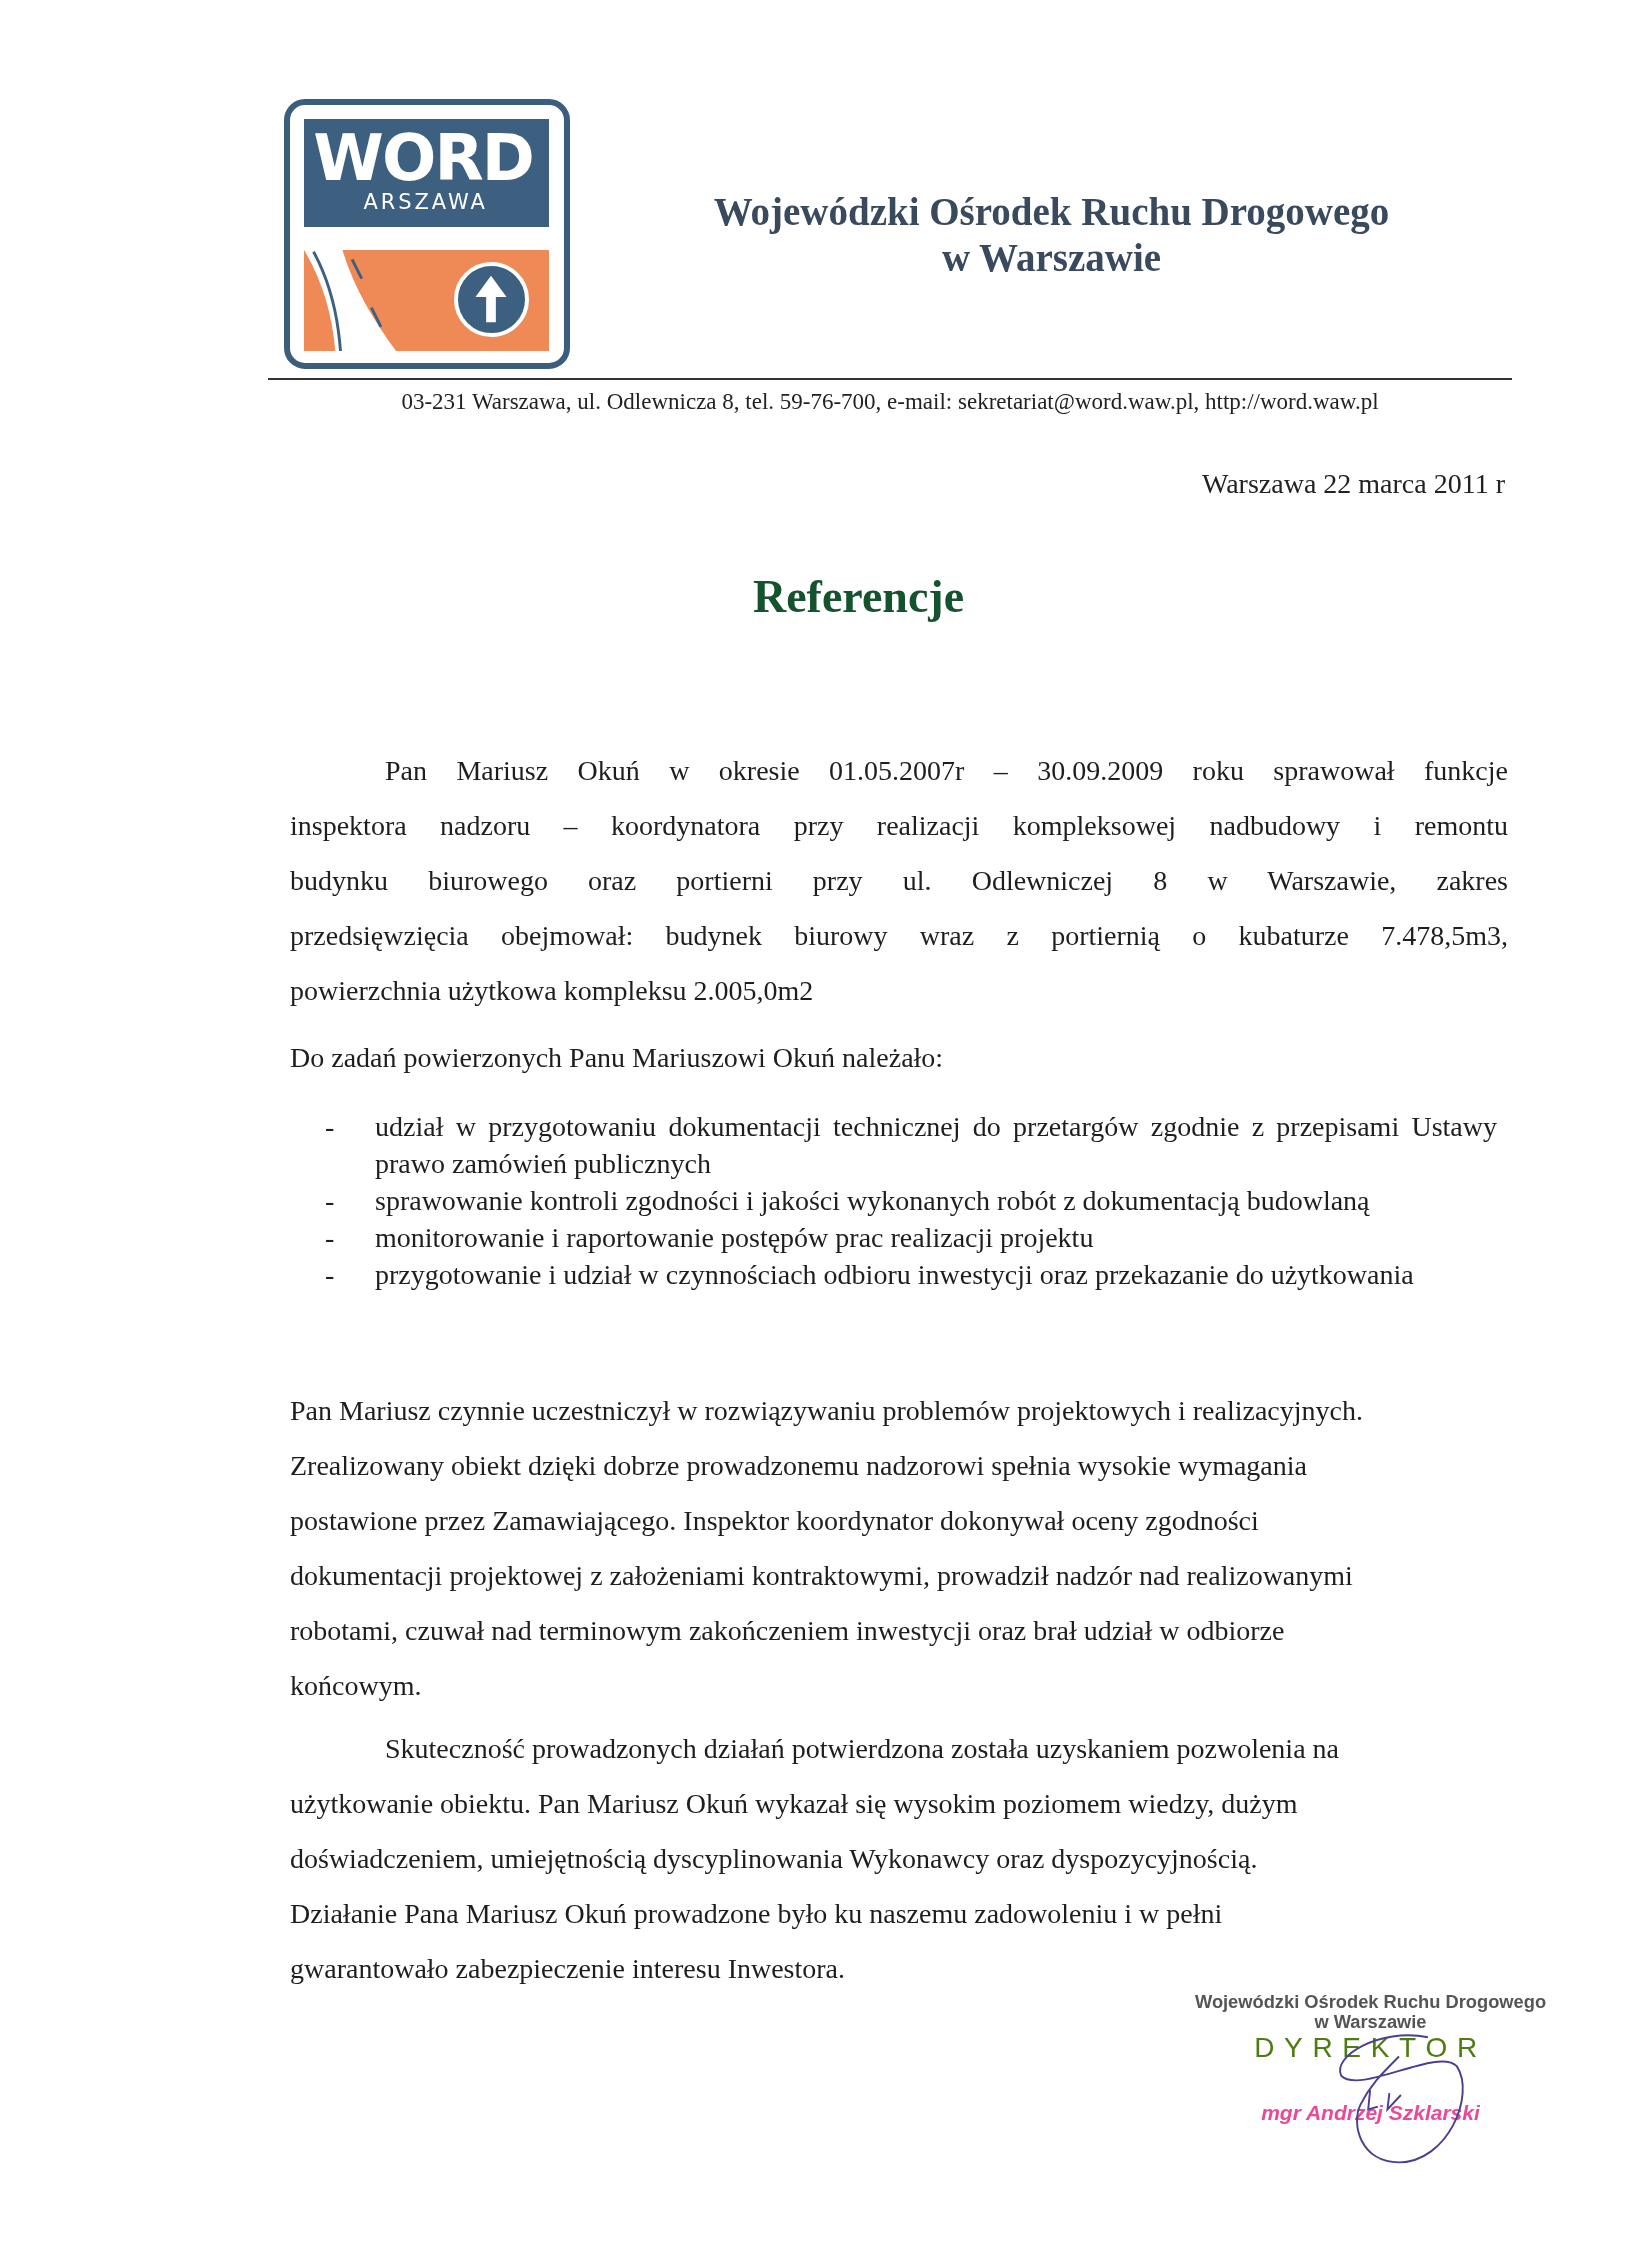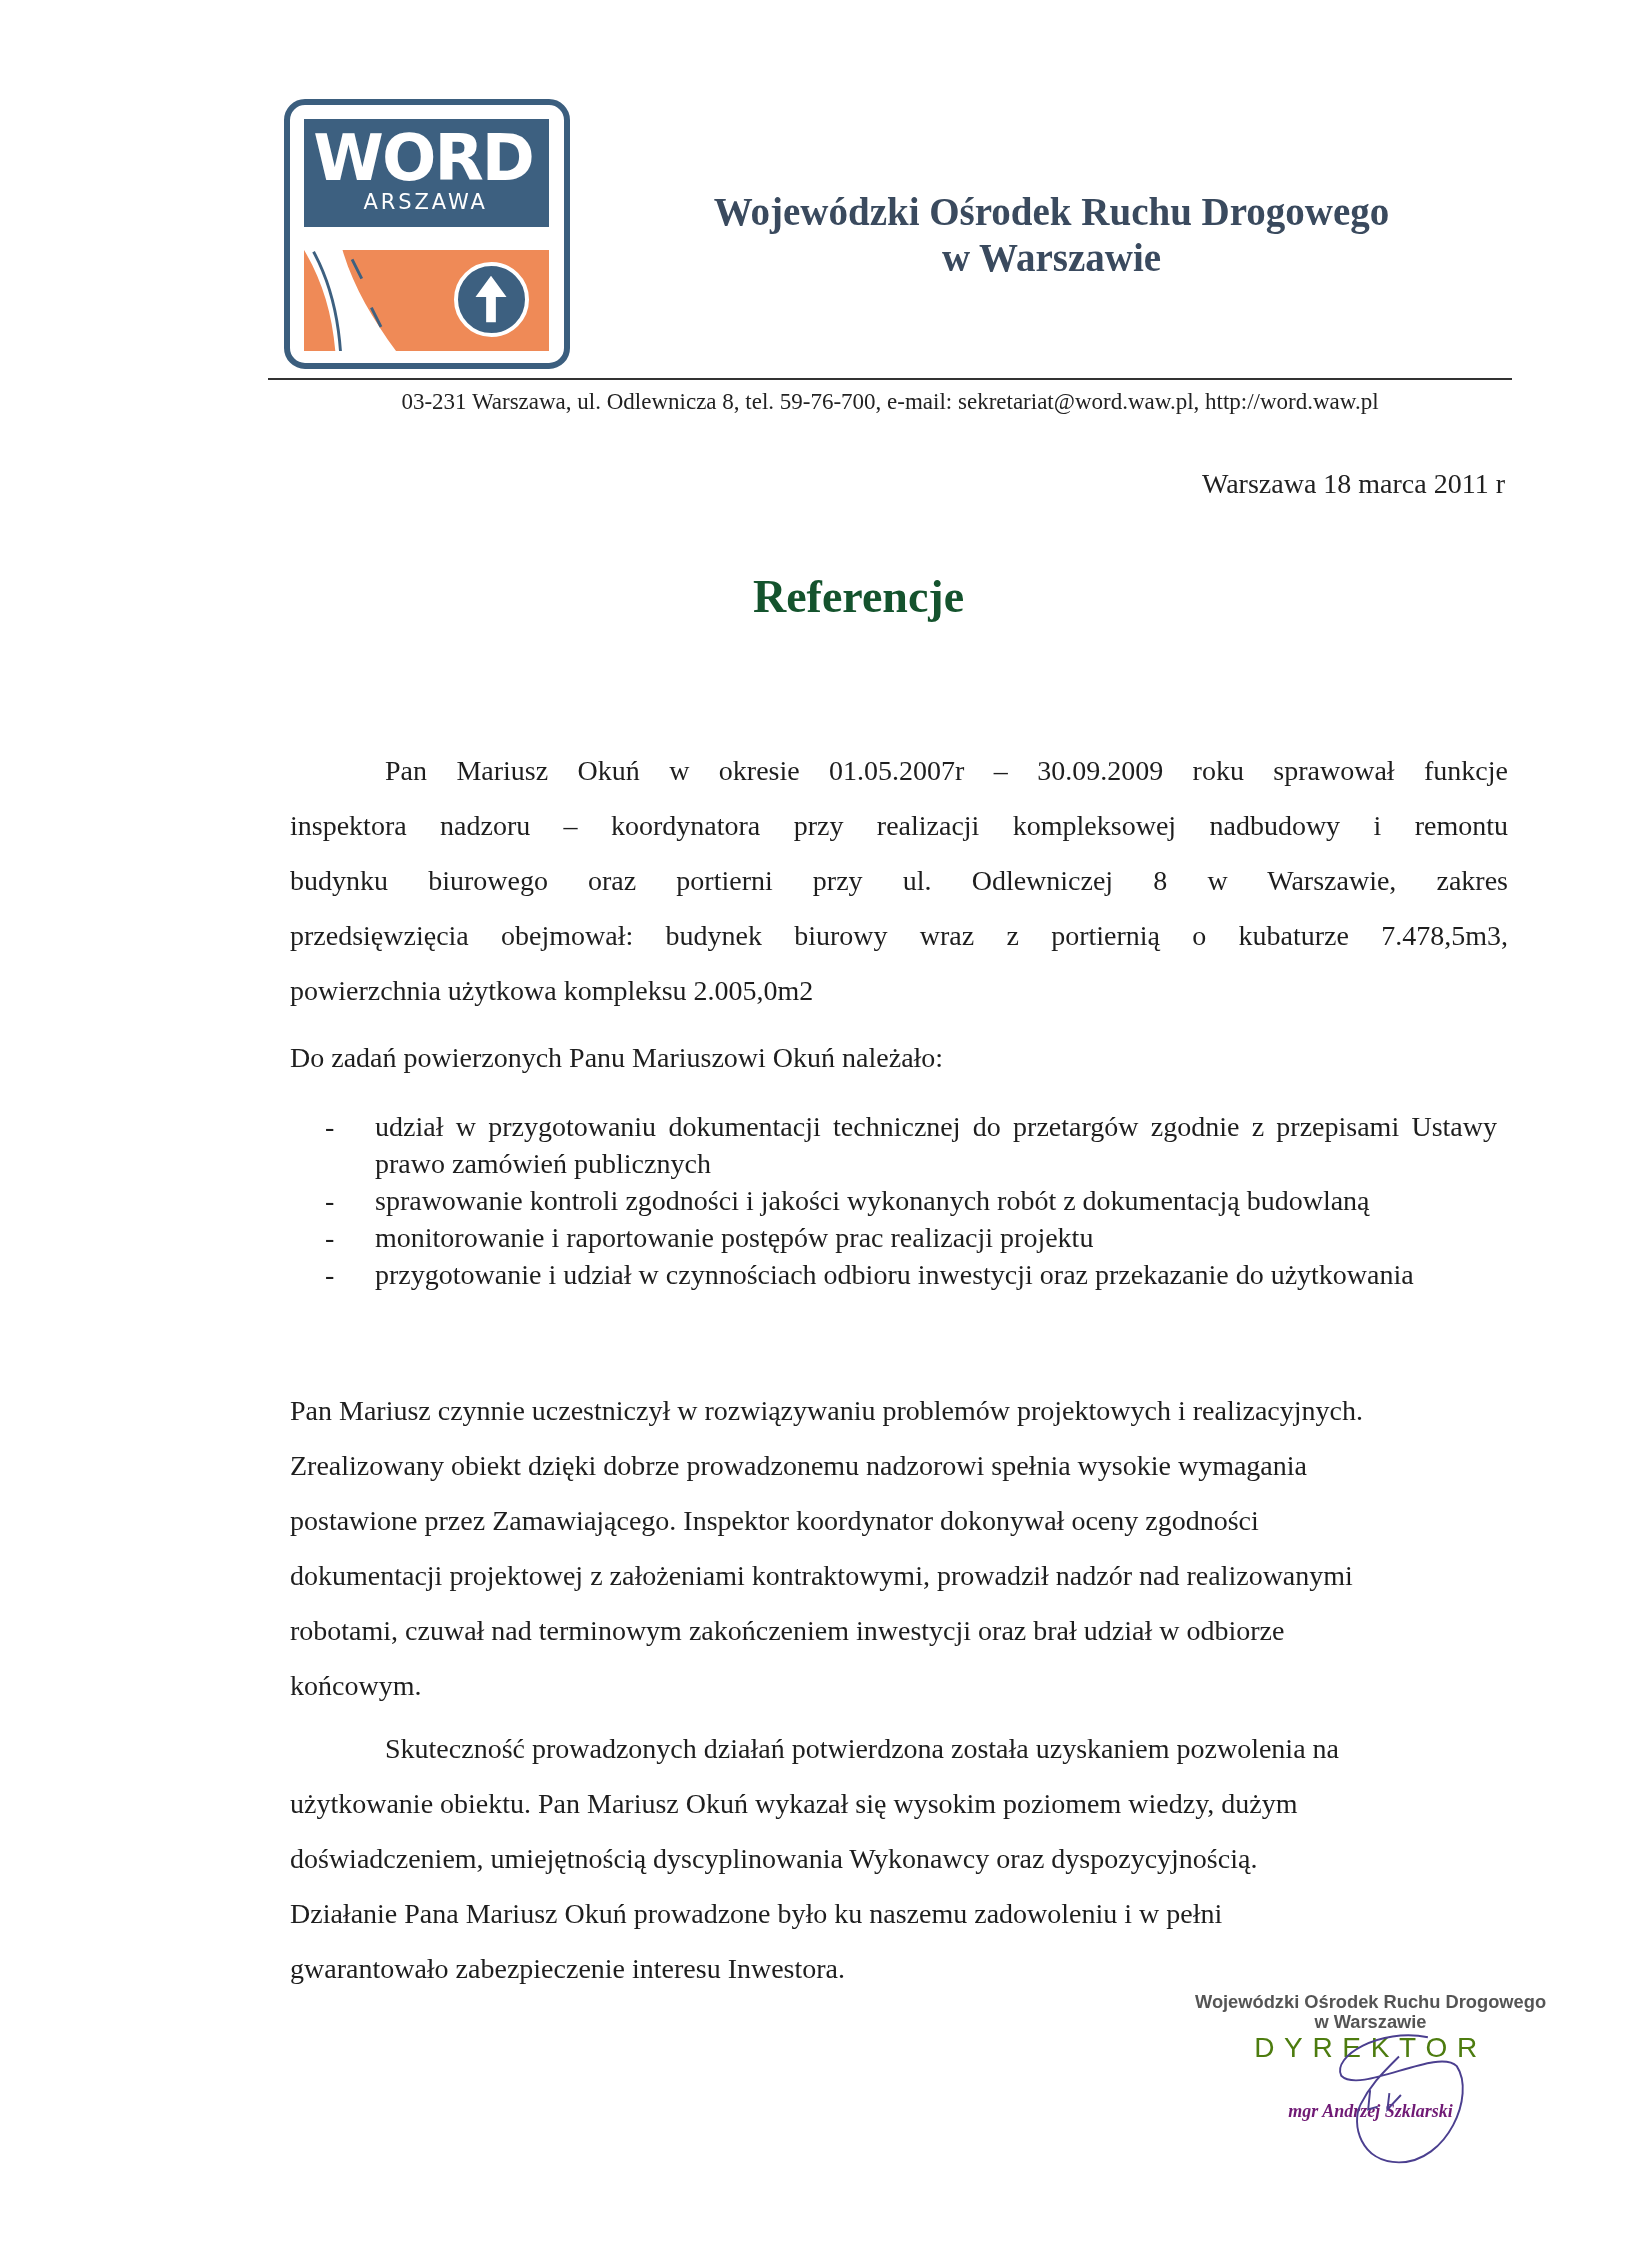--- a/index.html
+++ b/index.html
@@ -46,21 +46,21 @@
     .p2 { top: 1383px; line-height: 55px; }
     .p3 { top: 1721px; line-height: 55px; }
     .p3 .indent { padding-left: 95px; }
     .line { display: block; white-space: nowrap; }
 
     
     .stamp { position: absolute; left: 1149px; top: 1991px; width: 367px; text-align: center; }
     .stamp-org { font-family: "Liberation Sans", sans-serif; font-weight: bold; font-size: 18.3px; color: #555; line-height: 21px; }
     .stamp-city { font-family: "Liberation Sans", sans-serif; font-weight: bold; font-size: 18.3px; color: #555; line-height: 19.3px; }
     .stamp-role { font-family: "Liberation Sans", sans-serif; font-size: 28px; color: #4d7c0f; letter-spacing: 9.7px; line-height: 33px; }
-    .stamp-name { font-family: Liberation Serif, serif; font-style: italic; font-weight: bold; font-size: 18px; color: #701a75; margin-top: 37px; }
+    .stamp-name { font-family: Liberation Sans, sans-serif; font-style: italic; font-weight: bold; font-size: 21px; color: #ec4899; margin-top: 37px; }
     .signature { position: absolute; left: 1284px; top: 2018px; width: 154px; height: 154px; }
   </style>
 </head>
 <body>
 
 <div class="page">
 
   <div class="logo">
     <div class="logo-top">
       <span class="logo-word">WORD</span>
@@ -81,21 +81,21 @@
   </div>
 
   <div class="org-name">
     <div>Wojewódzki Ośrodek Ruchu Drogowego</div>
     <div>w Warszawie</div>
   </div>
 
   <div class="header-rule"></div>
   <div class="address">03-231 Warszawa, ul. Odlewnicza 8, tel. 59-76-700, e-mail: sekretariat@word.waw.pl, http://word.waw.pl</div>
 
-  <div class="date">Warszawa 18 marca 2011 r</div>
+  <div class="date">Warszawa 22 marca 2011 r</div>
   <div class="title">Referencje</div>
 
   <div class="text p1">
     <span class="line justify indent">Pan Mariusz Okuń w okresie 01.05.2007r – 30.09.2009 roku sprawował funkcje</span>
     <span class="line justify">inspektora nadzoru – koordynatora przy realizacji kompleksowej nadbudowy i remontu</span>
     <span class="line justify">budynku biurowego oraz portierni przy ul. Odlewniczej 8 w Warszawie, zakres</span>
     <span class="line justify">przedsięwzięcia obejmował: budynek biurowy wraz z portiernią o kubaturze 7.478,5m3,</span>
     <span class="line">powierzchnia użytkowa kompleksu 2.005,0m2</span>
   </div>
 

